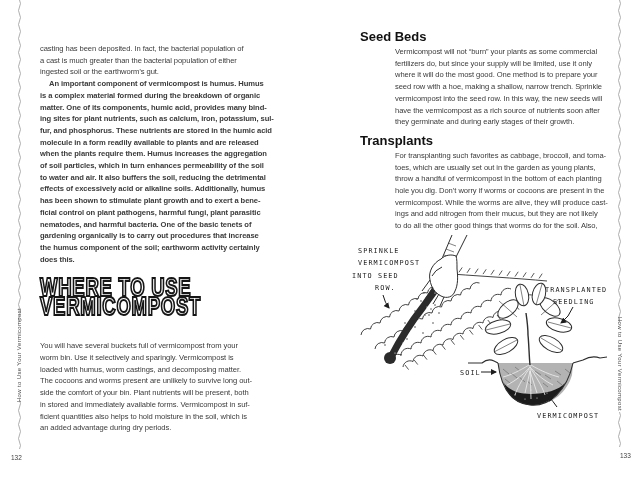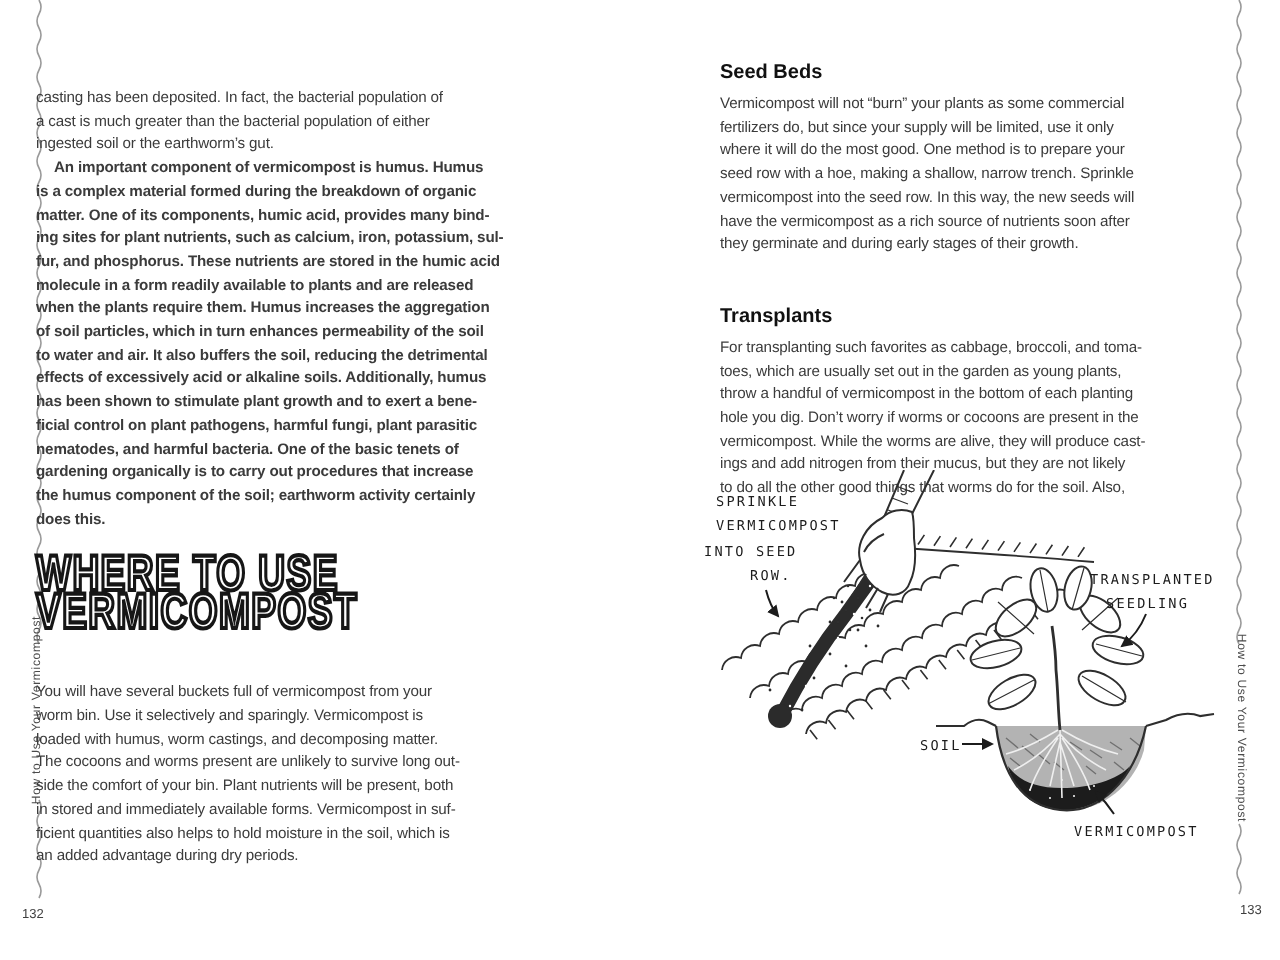--- a/index.html
+++ b/index.html
@@ -8,23 +8,23 @@
   .page-col{position:absolute;}
   .body{font-size:7.6px;line-height:11.7px;letter-spacing:-0.08px;color:#3b3b3b;
         white-space:pre;margin:0;}
   .indent{text-indent:9px;font-weight:bold;}
   .chapter-title{margin:13px 0 0 0;font-weight:700;font-size:25px;line-height:19px;
         letter-spacing:1px;color:#161616;transform:scaleX(.74);transform-origin:0 0;
         font-family:"Liberation Sans",sans-serif;}
   @supports (-webkit-text-stroke: 1px #000){
     .chapter-title{color:#fff;-webkit-text-stroke:2.1px #161616;}
   }
-  .sect-head{font-size:10px;line-height:13px;font-weight:700;color:#111;margin:0;}
-  .sect-head.second{margin-top:24px;}
-  .sect-body{margin-top:3px;}
+  .sect-head{font-size:13px;line-height:13px;font-weight:700;color:#111;margin:0;}
+  .sect-head.second{margin-top:6px;}
+  .sect-body{margin-top:3px;margin-left:35px;}
   .after-title{margin-top:24px;}
   .running-head{position:absolute;width:110px;font-size:6px;letter-spacing:.35px;
         color:#4a4a4a;text-align:center;}
   .rh-left{left:-36px;top:352px;transform:rotate(-90deg);}
   .rh-right{left:565px;top:361px;transform:rotate(90deg);}
   .folio{position:absolute;font-size:6.5px;color:#3f3f3f;}
   .folio-left{left:11px;top:454px;}
   .folio-right{left:620px;top:452px;}
   .rail{position:absolute;top:0;width:7px;height:480px;}
   .rail-left{left:16px;}
@@ -36,21 +36,21 @@
 </head>
 <body>
 
 <svg class="rail rail-left" viewBox="0 0 7 480">
   <path fill="none" stroke="#9a9a9a" stroke-width="0.8" d="M3.5 0 Q5.5 3.5 3.5 7 Q1.5 10.5 3.5 14 Q5.5 17.5 3.5 21 Q1.5 24.5 3.5 28 Q5.5 31.5 3.5 35 Q1.5 38.5 3.5 42 Q5.5 45.5 3.5 49 Q1.5 52.5 3.5 56 Q5.5 59.5 3.5 63 Q1.5 66.5 3.5 70 Q5.5 73.5 3.5 77 Q1.5 80.5 3.5 84 Q5.5 87.5 3.5 91 Q1.5 94.5 3.5 98 Q5.5 101.5 3.5 105 Q1.5 108.5 3.5 112 Q5.5 115.5 3.5 119 Q1.5 122.5 3.5 126 Q5.5 129.5 3.5 133 Q1.5 136.5 3.5 140 Q5.5 143.5 3.5 147 Q1.5 150.5 3.5 154 Q5.5 157.5 3.5 161 Q1.5 164.5 3.5 168 Q5.5 171.5 3.5 175 Q1.5 178.5 3.5 182 Q5.5 185.5 3.5 189 Q1.5 192.5 3.5 196 Q5.5 199.5 3.5 203 Q1.5 206.5 3.5 210 Q5.5 213.5 3.5 217 Q1.5 220.5 3.5 224 Q5.5 227.5 3.5 231 Q1.5 234.5 3.5 238 Q5.5 241.5 3.5 245 Q1.5 248.5 3.5 252 Q5.5 255.5 3.5 259 Q1.5 262.5 3.5 266 Q5.5 269.5 3.5 273 Q1.5 276.5 3.5 280 Q5.5 283.5 3.5 287 Q1.5 290.5 3.5 294 Q5.5 297.5 3.5 301 Q1.5 304.5 3.5 308 Q5.5 311.5 3.5 315 Q1.5 318.5 3.5 322"></path>
   <path fill="none" stroke="#9a9a9a" stroke-width="0.8" d="M3.5 400 Q5.5 403.5 3.5 407 Q1.5 410.5 3.5 414 Q5.5 417.5 3.5 421 Q1.5 424.5 3.5 428 Q5.5 431.5 3.5 435 Q1.5 438.5 3.5 442 Q5.5 445.5 3.5 449"></path>
 </svg>
 <div class="running-head rh-left">How to Use Your Vermicompost</div>
 <div class="folio folio-left">132</div>
 
-<div class="page-col" style="left:18px;top:43px;width:300px;">
+<div class="page-col" style="left:40px;top:43px;width:300px;">
   <p class="body">casting has been deposited. In fact, the bacterial population of
 a cast is much greater than the bacterial population of either
 ingested soil or the earthworm’s gut.</p>
   <p class="body indent">An important component of vermicompost is humus. Humus
 is a complex material formed during the breakdown of organic
 matter. One of its components, humic acid, provides many bind-
 ing sites for plant nutrients, such as calcium, iron, potassium, sul-
 fur, and phosphorus. These nutrients are stored in the humic acid
 molecule in a form readily available to plants and are released
 when the plants require them. Humus increases the aggregation

